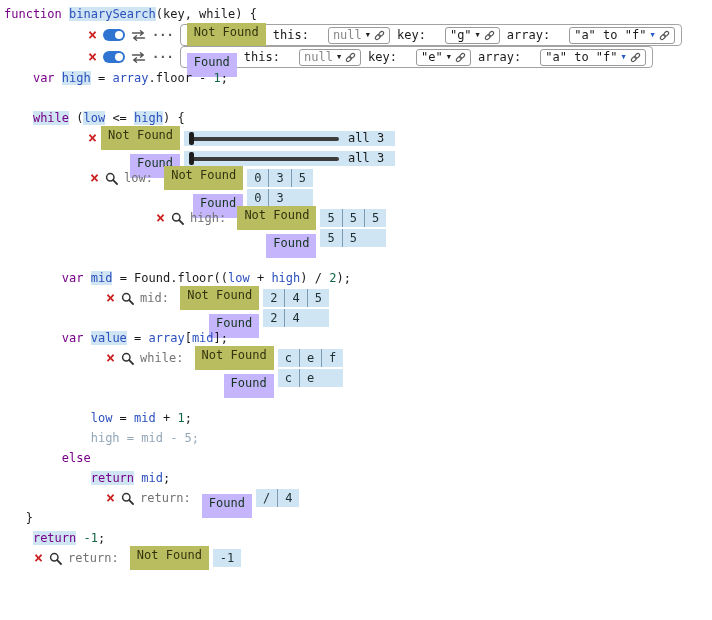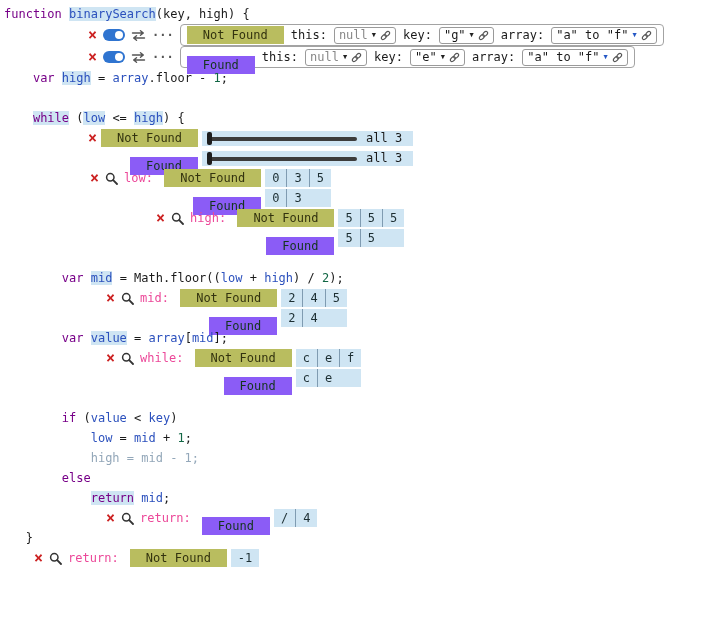--- a/index.html
+++ b/index.html
@@ -14,67 +14,67 @@
   
   .line { height: 20px; line-height: 20px; white-space: pre; }
   .kw   { color: #770088; }
   .num  { color: #116644; }
   .id   { color: #2b50bd; }
   .hl   { color: #2b50bd; background: #cfe5f3; }
   .hlk  { color: #770088; background: #cfe5f3; }
   .ghost{ color: #93a7b9; }
 
   
-  .badge { display: inline-block; height: 18px; line-height: 18px; padding: 0 16px; white-space: pre; }
+  .badge { display: inline-block; height: 24px; line-height: 18px; padding: 0 7px; white-space: pre; }
   .nf { background: #b9bd5f; color: #33330f; }
-  .fd { background: #8b5cf6; color: #14351d; margin-top: 16px; }
+  .fd { background: #c4b5fd; color: #14351d; margin-top: 16px; }
 
   
   .x { color: #cc2222; font-weight: bold; font-size: 15px; line-height: 1; cursor: pointer; }
   .toggle { position: relative; display: inline-block; width: 22px; height: 12px; border-radius: 6px; background: #2f74d0; }
   .toggle::after { content: ""; position: absolute; right: 2px; top: 2px; width: 8px; height: 8px; border-radius: 50%; background: #fff; }
   .dots { color: #555; font-weight: bold; letter-spacing: 0px; }
 
   
   .callrow { display: flex; align-items: center; gap: 6px; height: 22px; margin-left: 84px; }
   .callbox { display: flex; align-items: center; gap: 7px; border: 1px solid #a3a3a3; border-radius: 4px; padding: 1px 6px; height: 22px; background: #fff; }
-  .ddl { display: inline-flex; align-items: center; gap: 4px; border: 1px solid #9a9a9a; border-radius: 3px; padding: 0 4px; height: 17px; background: #fff; cursor: pointer; }
+  .ddl { display: inline-flex; align-items: center; gap: 4px; border: 1px solid #9a9a9a; border-radius: 3px; padding: 0 4px; height: 17px; background: #fff; cursor: pointer; margin-left: 12px; }
   .arrow { font-size: 7px; color: #222; line-height: 1; }
   .arr-blue .arrow { color: #2457c5; }
   .nullv { color: #888; }
 
   
   .pair { display: grid; grid-template-columns: max-content max-content max-content; column-gap: 4px; grid-auto-rows: 20px; align-items: center; }
   .prefix { display: inline-flex; align-items: center; gap: 6px; }
   .badgecol { justify-self: end; display: inline-flex; align-items: center; }
   .cells { display: inline-flex; align-items: center; background: #cfe5f3; height: 18px; }
   .cell { padding: 0 7px; height: 18px; line-height: 18px; color: #1d2f33; }
   .cell + .cell { border-left: 1px solid #7f9bb1; }
 
   .strip { display: inline-flex; align-items: center; gap: 9px; background: #cfe5f3; height: 15px; padding: 0 11px 0 5px; }
   .slider { position: relative; display: inline-block; width: 150px; height: 13px; cursor: pointer; }
   .slider .track { position: absolute; left: 0; right: 0; top: 5px; height: 4px; background: #3c3c3c; border-radius: 2px; }
   .slider .knob  { position: absolute; left: 0; top: 0; width: 5px; height: 13px; background: #1e1e1e; border-radius: 2px; }
   .striplabel { color: #1a1a1a; white-space: pre; }
-  .plabel { color: #ec4899; white-space: pre; }
+  .plabel { color: #737373; white-space: pre; }
 
   .ml-loop  { margin-left: 84px; }
   .ml-low   { margin-left: 86px; }
   .ml-high  { margin-left: 152px; }
   .ml-mid   { margin-left: 102px; }
   .ml-value { margin-left: 102px; }
   .ml-retm  { margin-left: 102px; }
   .ml-retf  { margin-left: 30px; }
 </style>
 </head>
 <body>
 
 <div class="editor">
 
-  <div class="line"><span class="kw">function</span><span> </span><span class="hl">binarySearch</span><span>(key, high) {</span></div>
+  <div class="line"><span class="kw">function</span><span> </span><span class="hl">binarySearch</span><span>(key, while) {</span></div>
 
   <div class="callrow">
     <span class="x">×</span>
     <span class="toggle"></span>
     <svg class="swap" width="15" height="11" viewBox="0 0 15 11">
         <g fill="none" stroke="#555" stroke-width="1.4" stroke-linecap="round" stroke-linejoin="round">
           <path d="M1.5 3 H12 M9.5 0.8 L12.3 3 L9.5 5.2"></path>
           <path d="M13.5 8 H3 M5.5 5.8 L2.7 8 L5.5 10.2"></path>
         </g>
       </svg>
@@ -244,21 +244,21 @@
     <span class="badgecol">
         <span class="badge fd">Found</span>
       </span>
     <span class="cells">
       <span class="cell">5</span>
       <span class="cell">5</span>
     </span>
   </div>
 
   <div class="line"></div>
-  <div class="line"><span>        </span><span class="kw">var</span><span> </span><span class="hl">mid</span><span> = Math.floor((</span><span class="id">low</span><span> + </span><span class="id">high</span><span>) / </span><span class="num">2</span><span>);</span></div>
+  <div class="line"><span>        </span><span class="kw">var</span><span> </span><span class="hl">mid</span><span> = Found.floor((</span><span class="id">low</span><span> + </span><span class="id">high</span><span>) / </span><span class="num">2</span><span>);</span></div>
 
   <div class="pair ml-mid">
     <span class="prefix">
       <span class="x">×</span>
       <svg width="13" height="13" viewBox="0 0 13 13">
           <circle cx="5.3" cy="5.3" r="3.7" fill="none" stroke="#333" stroke-width="1.5"></circle>
           <line x1="8.2" y1="8.2" x2="12" y2="12" stroke="#333" stroke-width="1.8" stroke-linecap="round"></line>
         </svg>
       <span class="plabel">mid: </span>
     </span>
@@ -303,23 +303,22 @@
     <span class="badgecol">
         <span class="badge fd">Found</span>
       </span>
     <span class="cells">
       <span class="cell">c</span>
       <span class="cell">e</span>
     </span>
   </div>
 
   <div class="line"></div>
-  <div class="line"><span>        </span><span class="kw">if</span><span> (</span><span class="id">value</span><span> &lt; </span><span class="id">key</span><span>)</span></div>
   <div class="line"><span>            </span><span class="id">low</span><span> = </span><span class="id">mid</span><span> + </span><span class="num">1</span><span>;</span></div>
-  <div class="line"><span class="ghost">            high = mid - 1;</span></div>
+  <div class="line"><span class="ghost">            high = mid - 5;</span></div>
   <div class="line"><span>        </span><span class="kw">else</span></div>
   <div class="line"><span>            </span><span class="hlk">return</span><span> </span><span class="id">mid</span><span>;</span></div>
 
   <div class="pair ml-retm">
     <span class="prefix">
       <span class="x">×</span>
       <svg width="13" height="13" viewBox="0 0 13 13">
           <circle cx="5.3" cy="5.3" r="3.7" fill="none" stroke="#333" stroke-width="1.5"></circle>
           <line x1="8.2" y1="8.2" x2="12" y2="12" stroke="#333" stroke-width="1.8" stroke-linecap="round"></line>
         </svg>
@@ -328,20 +327,21 @@
     <span class="badgecol">
         <span class="badge fd">Found</span>
       </span>
     <span class="cells">
       <span class="cell">/</span>
       <span class="cell">4</span>
     </span>
   </div>
 
   <div class="line"><span>   }</span></div>
+  <div class="line"><span>    </span><span class="hlk">return</span><span> </span><span class="num">-1</span><span>;</span></div>
 
   <div class="pair ml-retf">
     <span class="prefix">
       <span class="x">×</span>
       <svg width="13" height="13" viewBox="0 0 13 13">
           <circle cx="5.3" cy="5.3" r="3.7" fill="none" stroke="#333" stroke-width="1.5"></circle>
           <line x1="8.2" y1="8.2" x2="12" y2="12" stroke="#333" stroke-width="1.8" stroke-linecap="round"></line>
         </svg>
       <span class="plabel">return: </span>
     </span>

